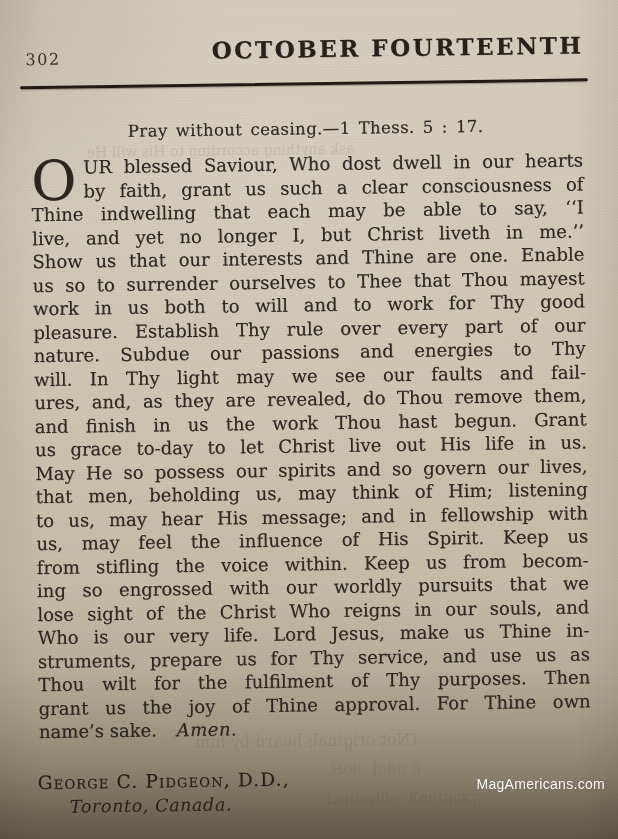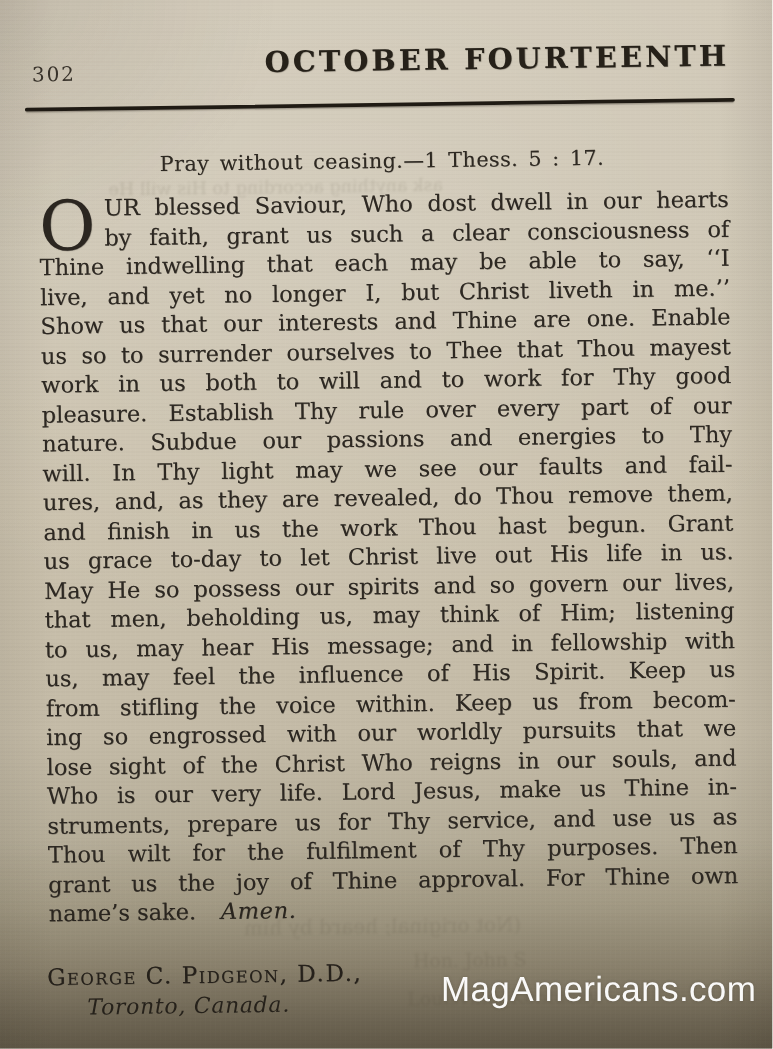--- a/index.html
+++ b/index.html
@@ -89,21 +89,21 @@
   .shade {
     position: absolute; inset: 0; pointer-events: none;
     mix-blend-mode: multiply;
     background:
       linear-gradient(180deg, rgba(255,255,255,0) 0%, rgba(255,255,255,0) 80%, rgba(189,182,165,0.45) 92%, rgba(150,143,126,0.7) 100%),
       radial-gradient(90% 60% at 0% 0%, rgba(80,70,55,0.10), rgba(0,0,0,0) 40%);
   }
   .watermark {
     position: absolute; right: 13px; top: 776px;
     font-family: "Liberation Sans", "DejaVu Sans", sans-serif;
-    font-size: 28px; letter-spacing: 0.3px;
+    font-size: 14px; letter-spacing: 0.3px;
     color: #ffffff; opacity: 0.96;
     text-shadow: 0 0 3px rgba(60,55,45,0.25);
   }
 </style>
 </head>
 <body>
 
 <div class="page"></div>
 <div class="grain"></div>
 

